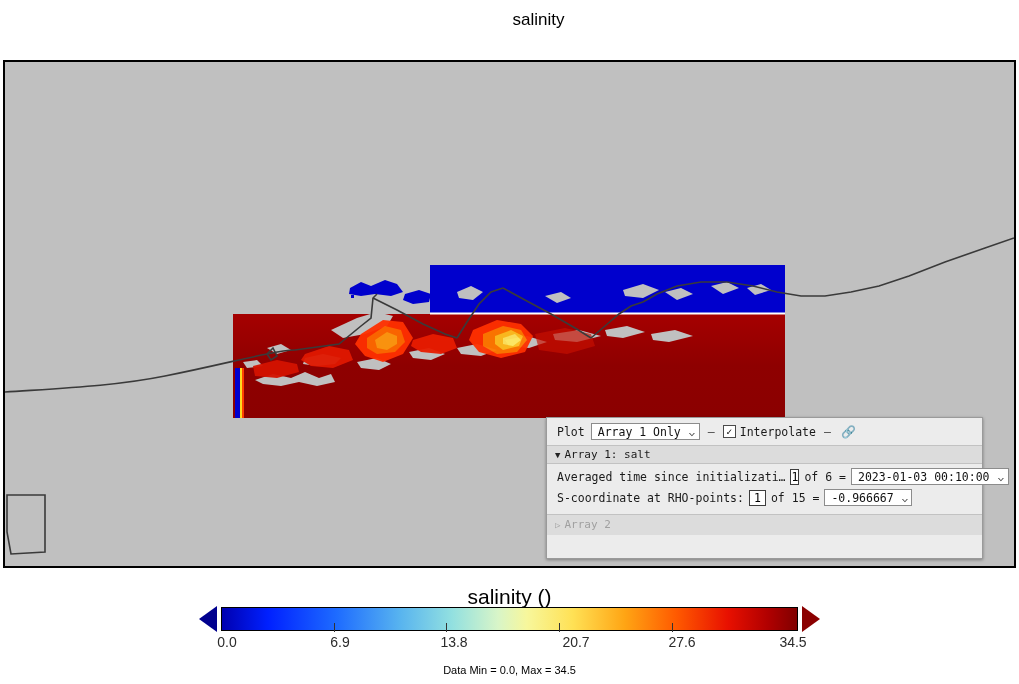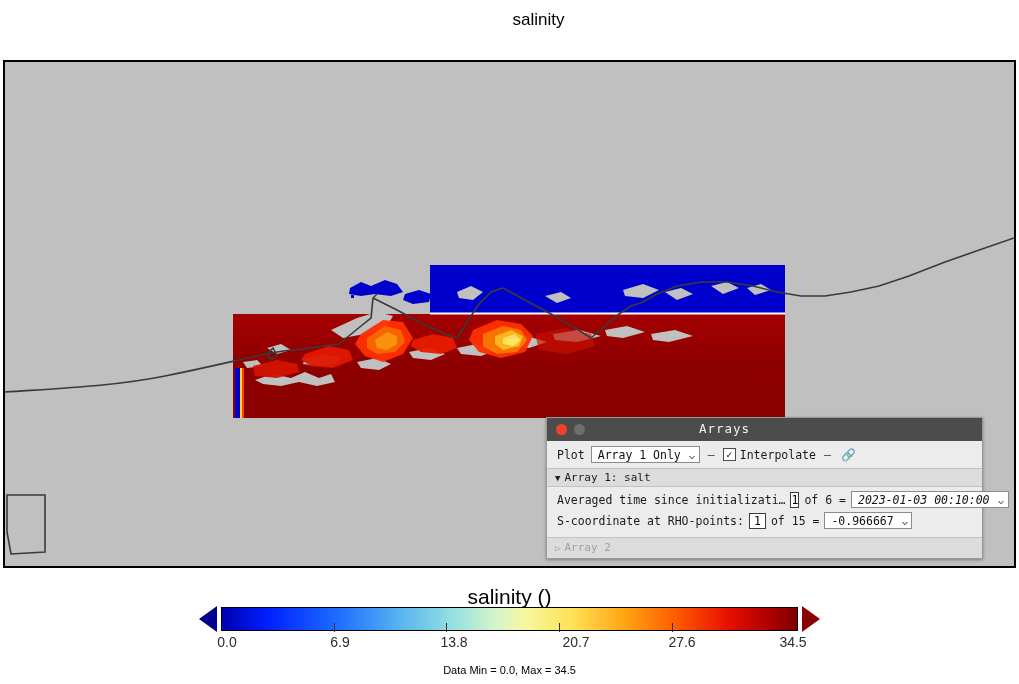--- a/index.html
+++ b/index.html
@@ -399,25 +399,20 @@
       <path d="M638,240 L652,232 L672,224 L696,220 L722,220 L748,224 L772,230
                L796,234 L820,234 L846,230 L874,224 L904,214 L940,200 L980,186 L1009,176"></path>
     </g>
 
     <path d="M2,433 L40,433 L40,490 L6,492 L2,470 Z" fill="none" stroke="#3a3a3a" stroke-width="1.6"></path>
   </svg>
 </div>
 
 <div id="arrays-panel">
 
-  <div id="arrays-titlebar">
-    <span class="win-dot close"></span>
-    <span class="win-dot minimize"></span>
-    <span id="arrays-title-text">Arrays</span>
-  </div>
 
   <div id="arrays-body">
 
     <div class="row" id="plot-row">
       <span>Plot</span>
       <span class="combo">
         <span>Array 1 Only</span>
         <span class="chev">⌄</span>
       </span>
       <span class="dash">—</span>
@@ -431,21 +426,21 @@
 
     <div class="row" id="array1-header">
       <span class="tri">▼</span>
       <span>Array 1: salt</span>
     </div>
 
     <div class="row param-row">
       <span>Averaged time since initializati…</span>
       <span class="idx-box">1</span>
       <span>of 6 =</span>
-      <span class="combo" style="width:168px;font-style:italic;">
+      <span class="combo" style="width:168px;">
         <span>2023-01-03 00:10:00</span>
         <span class="chev">⌄</span>
       </span>
     </div>
 
     <div class="row param-row">
       <span>S-coordinate at RHO-points:</span>
       <span class="idx-box">1</span>
       <span>of 15 =</span>
       <span class="combo" style="width:88px;">

